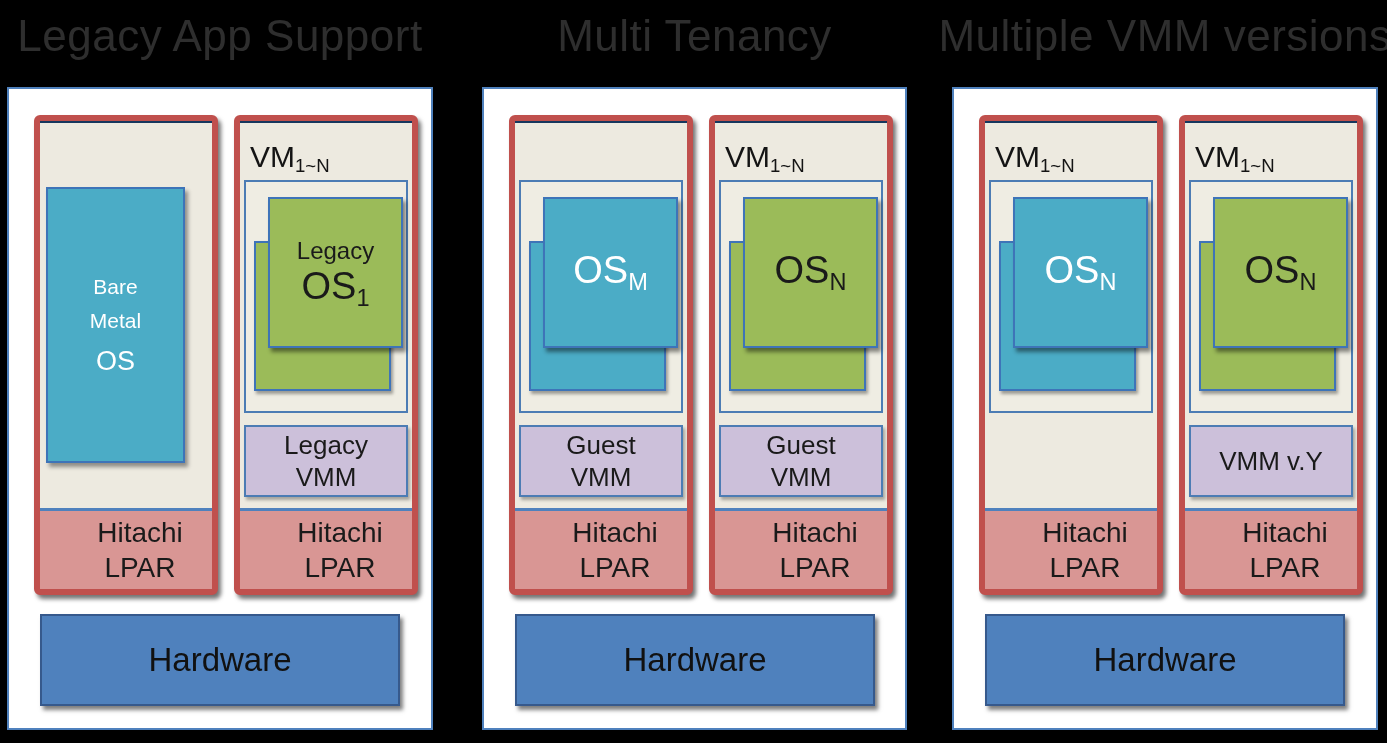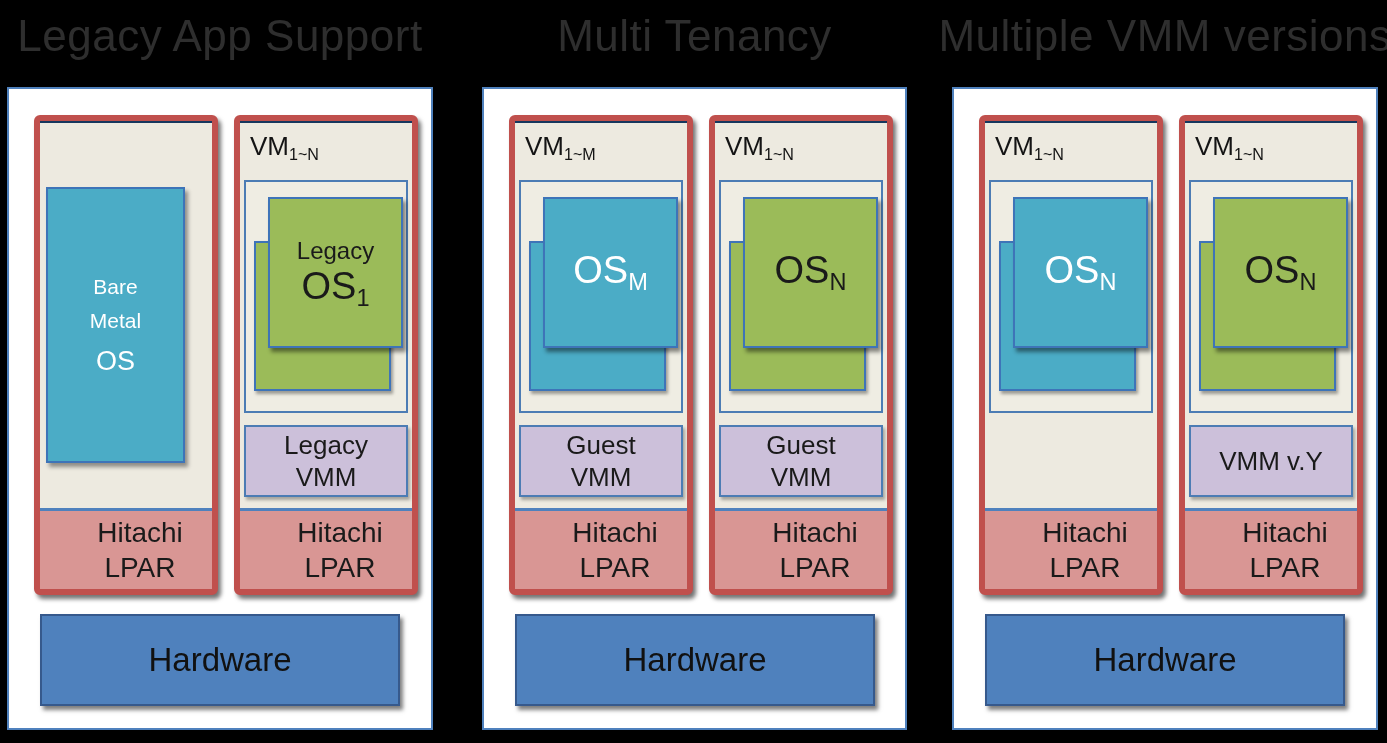--- a/index.html
+++ b/index.html
@@ -28,21 +28,21 @@
     position:absolute; top:26px; width:184px; height:480px;
     background:#edeae0; border:6px solid #c0504d; border-radius:6px;
     box-shadow:3px 4px 4px rgba(0,0,0,0.55);
   }
   .red-col::before {
     content:""; position:absolute; top:0; left:0; right:0; height:2px;
     background:#17375e;
   }
   .col-a { left:25px; } .col-b { left:225px; }
 
-  .vm-label { padding:10px 0 0 10px; font-size:26px; color:#141414; line-height:1.2; }
+  .vm-label { padding:10px 0 0 10px; font-size:30px; color:#141414; line-height:1.2;margin-top:8px; }
   .sub { font-size:0.62em; position:relative; top:0.28em; }
 
   
   .bare-os {
     position:absolute; left:6px; top:66px; width:139px; height:276px;
     background:#4bacc6; border:2px solid #3e74b8; color:#ffffff;
     display:flex; flex-direction:column; align-items:center; justify-content:center;
     box-shadow:3px 4px 4px rgba(0,0,0,0.4); text-align:center;
   }
   .bare-line { font-size:21px; line-height:34px; }
@@ -139,23 +139,20 @@
 
       <div class="hardware">Hardware</div>
     </div>
   </div>
 
   <div class="panel-wrap" id="pw1">
     <div class="panel-title">Multi Tenancy</div>
     <div class="panel">
 
       <div class="red-col col-a">
-        <div class="vm-label">
-          <span>VM</span><span class="sub">1~M</span>
-        </div>
         <div class="os-container">
           <div class="os-back teal"></div>
           <div class="os-front teal txt-white">
 
             <div class="os-main">
               <span>OS</span><span class="sub">M</span>
             </div>
           </div>
         </div>
         <div class="vmm-box">

